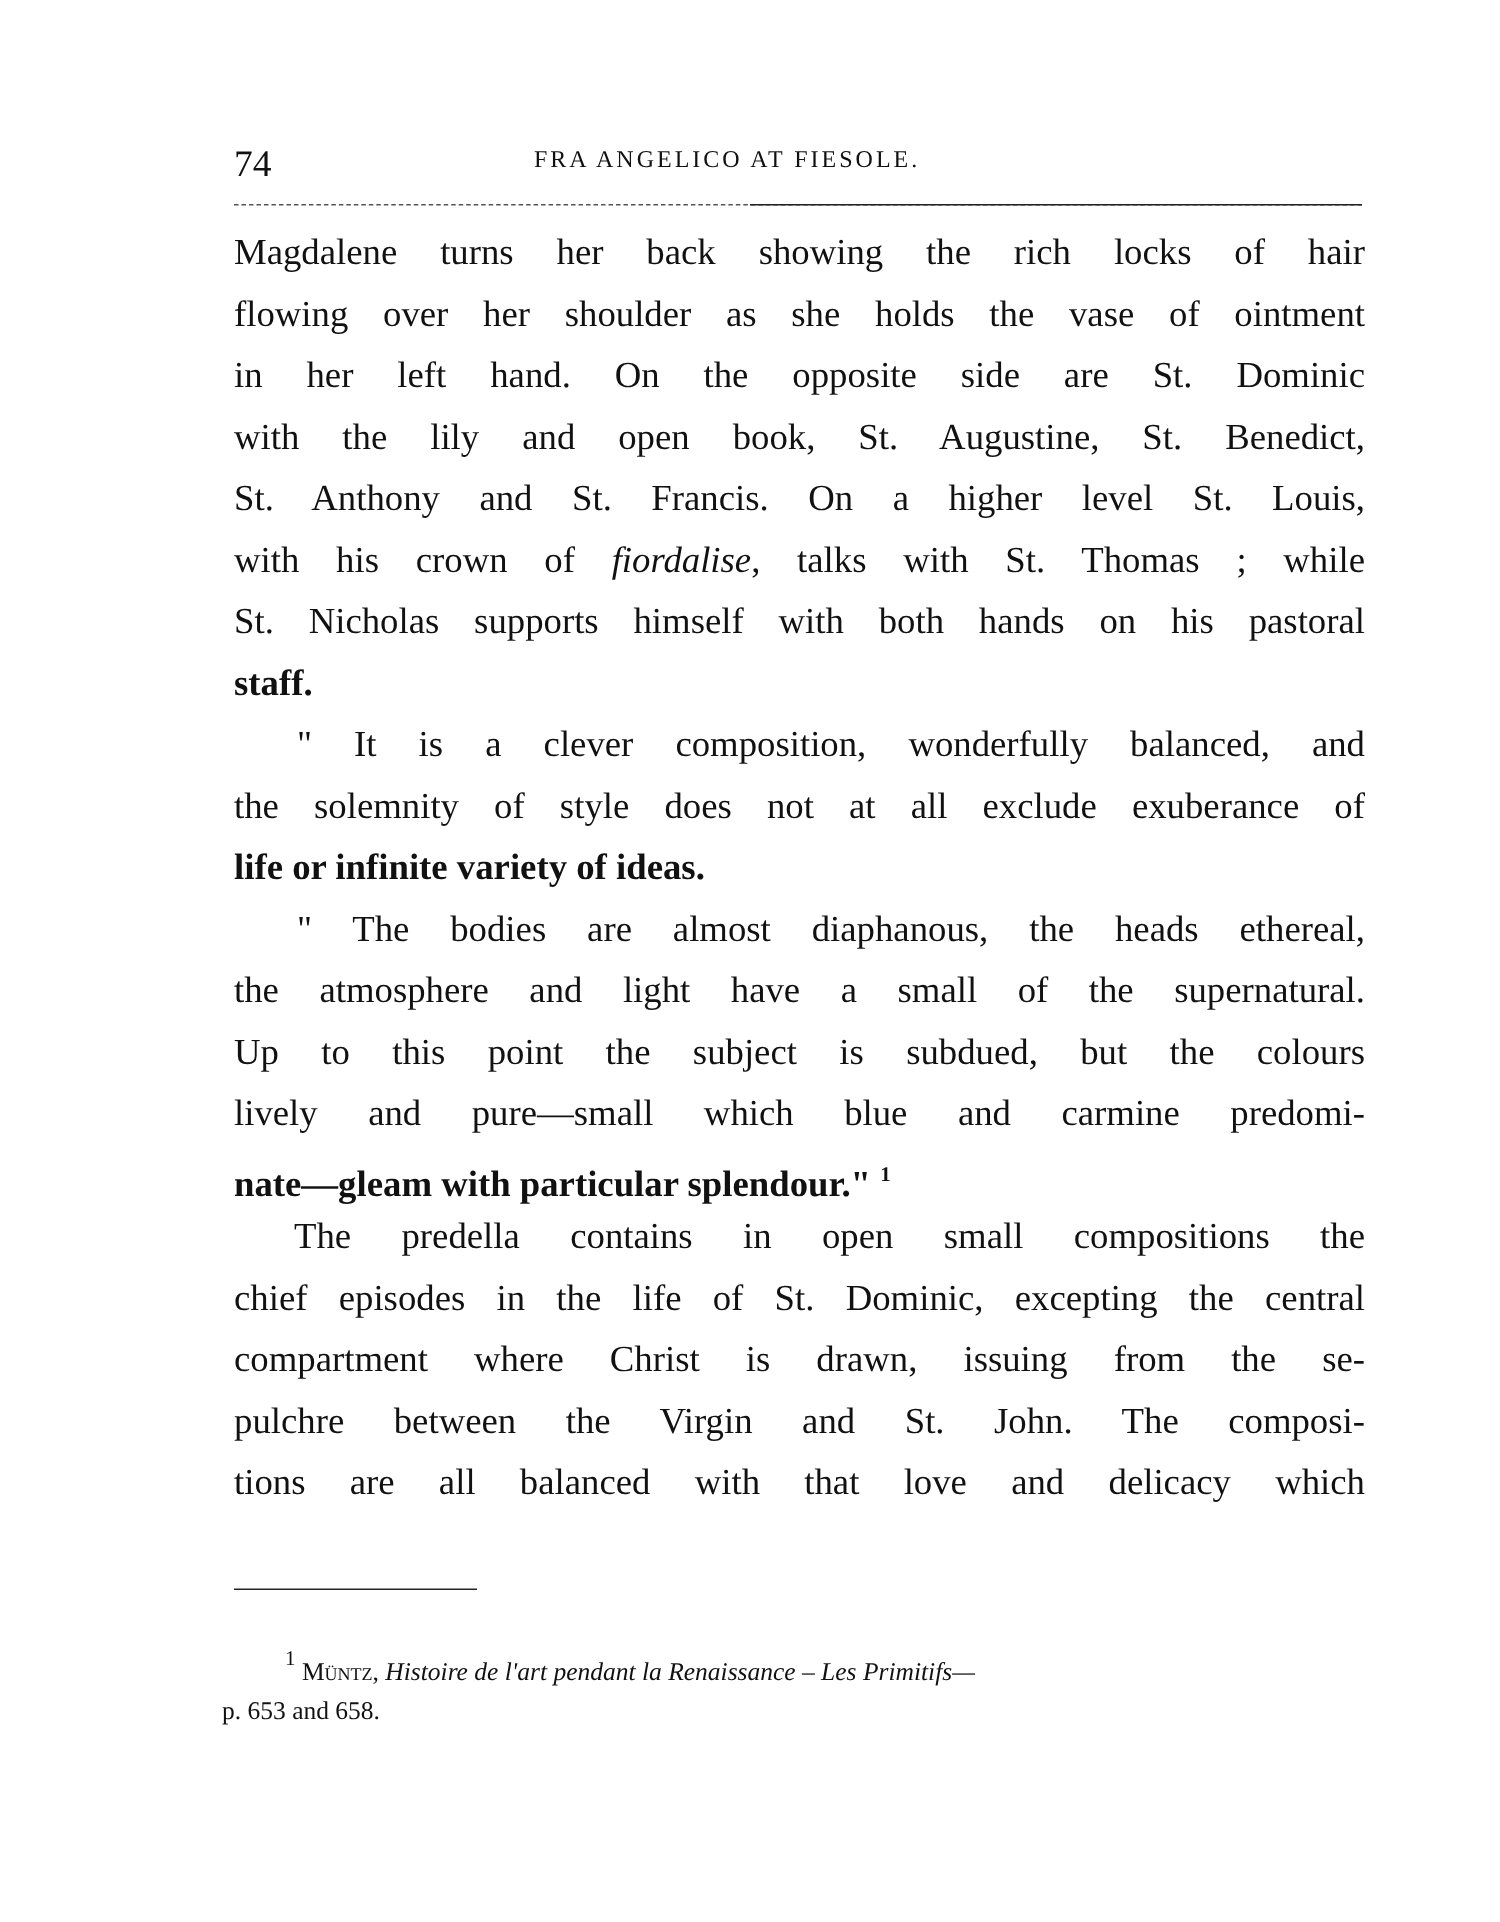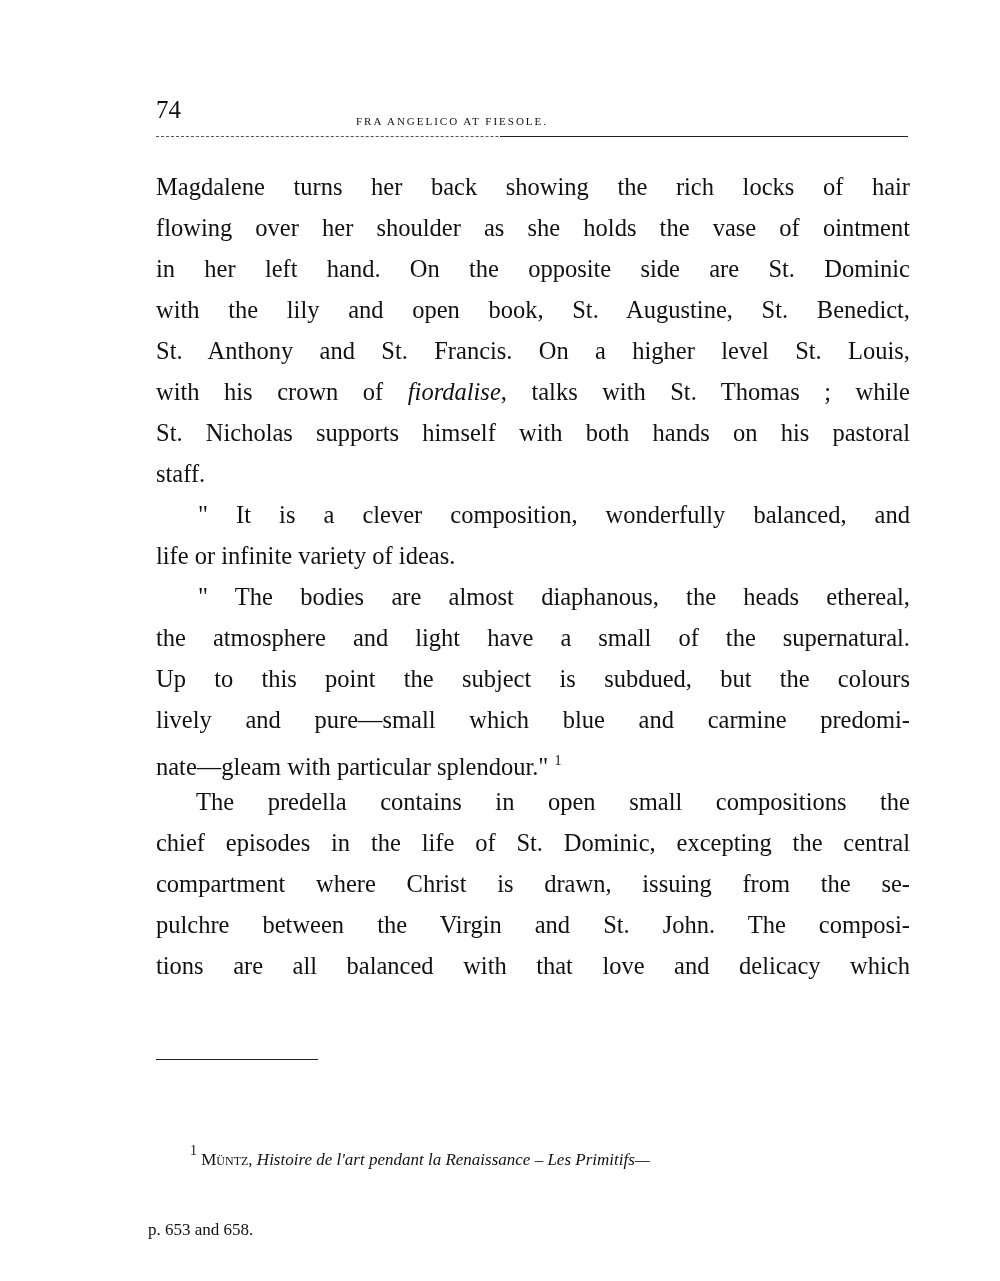--- a/index.html
+++ b/index.html
@@ -30,22 +30,22 @@
     .page-number {
       position: absolute;
       left: 0;
       top: 0;
       font-size: 25px;
       line-height: 36px;
     }
     .running-title {
       position: absolute;
       left: 200px;
-      top: 14px;
-      font-size: 11px;
+      top: 0;
+      font-size: 16px;
       letter-spacing: 2px;
       line-height: 30px;
     }
     .head-rule {
       position: absolute;
       left: 156px;
       top: 136px;
       width: 752px;
       height: 0;
       border-top: 1.5px dashed #555;
@@ -54,34 +54,35 @@
       position: absolute;
       left: 500px;
       top: 136px;
       width: 408px;
       height: 0;
       border-top: 1.5px solid #222;
     }
     .body-text {
       position: absolute;
       left: 156px;
-      top: 166px;
+      top: 148px;
       width: 754px;
       font-size: 24.5px;
       line-height: 41px;
     }
     .line {
       display: block;
       white-space: nowrap;
       text-align: justify;
       text-align-last: justify;
       height: 41px;
     }
     .line.last {
       text-align-last: left;
+      font-weight: bold;
     }
     .line.indent {
       padding-left: 40px;
     }
     .line.indent-q {
       padding-left: 42px;
     }
     em { }
     sup { font-size: 14px; vertical-align: 10px; }
     .footnote-rule {
@@ -92,21 +93,21 @@
       border-top: 1.5px solid #222;
     }
     .footnote {
       position: absolute;
       left: 148px;
       top: 1094px;
       width: 770px;
       font-size: 17px;
       line-height: 26px;
     }
-    .fn-line { display: block; white-space: nowrap; margin-top: 44px; }
+    .fn-line { display: block; white-space: nowrap; }
     .fn-line.first { padding-left: 42px; }
     .smallcaps { font-variant: small-caps; }
   </style>
 </head>
 <body>
 
 <div class="page">
 
   <div class="running-head">
     <span class="page-number">74</span>
@@ -118,20 +119,21 @@
   <div class="body-text">
     <span class="line">Magdalene turns her back showing the rich locks of hair</span>
     <span class="line">flowing over her shoulder as she holds the vase of ointment</span>
     <span class="line">in her left hand.  On the opposite side are St. Dominic</span>
     <span class="line">with the lily and open book, St. Augustine, St. Benedict,</span>
     <span class="line">St. Anthony and St. Francis.  On a higher level St. Louis,</span>
     <span class="line"><span>with his crown of </span><em>fiordalise</em><span>, talks with St. Thomas ; while</span></span>
     <span class="line">St. Nicholas supports himself with both hands on his pastoral</span>
     <span class="line last">staff.</span>
     <span class="line indent-q">" It is a clever composition, wonderfully balanced, and</span>
+    <span class="line">the solemnity of style does not at all exclude exuberance of</span>
     <span class="line last">life or infinite variety of ideas.</span>
     <span class="line indent-q">" The bodies are almost diaphanous, the heads ethereal,</span>
     <span class="line">the atmosphere and light have a small of the supernatural.</span>
     <span class="line">Up to this point the subject is subdued, but the colours</span>
     <span class="line">lively and pure—small which blue and carmine predomi-</span>
     <span class="line last"><span>nate—gleam with particular splendour." </span><sup>1</sup></span>
     <span class="line indent">The predella contains in open small compositions the</span>
     <span class="line">chief episodes in the life of St. Dominic, excepting the central</span>
     <span class="line">compartment where Christ is drawn, issuing from the se-</span>
     <span class="line">pulchre between the Virgin and St. John.   The composi-</span>

